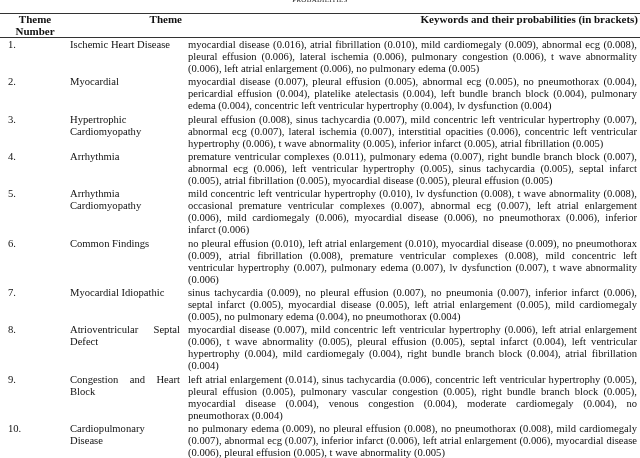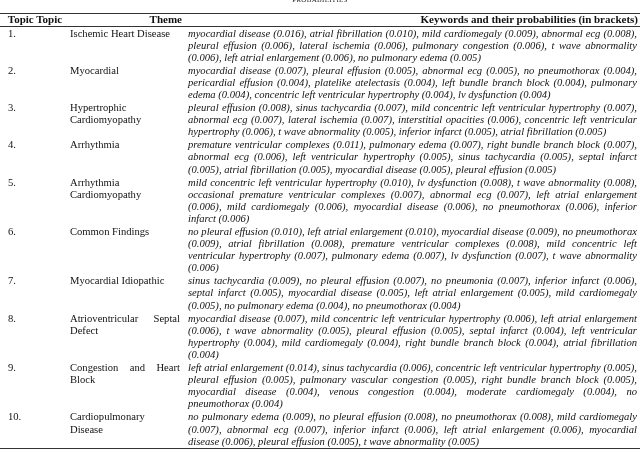--- a/index.html
+++ b/index.html
@@ -65,41 +65,40 @@
     td.theme {
       padding-left: 0px;
       padding-right: 4px;
       text-align: justify;
       margin-left: 39px;
     }
     td.kw {
       text-align: justify;
       padding-right: 3px;
       padding-left: 4px;
-      font-style: italic;
     }
     col.c1 { width: 70px; }
     col.c2 { width: 114px; }
     col.c3 { width: 456px; }
     tbody tr td { padding-top: 1px; padding-bottom: 0px; }
   </style>
 </head>
 <body>
 
 <div class="caption">PROBABILITIES</div>
 
 <table class="topics">
   <colgroup>
     <col class="c1">
       <col class="c2">
       <col class="c3">
   </colgroup>
   <thead>
     <tr>
-      <th class="col-num">Topic Topic</th>
+      <th class="col-num">Theme Number</th>
       <th class="col-theme">Theme</th>
       <th class="col-kw">Keywords and their probabilities (in brackets)</th>
     </tr>
   </thead>
   <tbody id="rows">
       <tr>
         <td class="num">1.</td>
         <td class="theme">Ischemic Heart Disease</td>
         <td class="kw">myocardial disease (0.016), atrial fibrillation (0.010), mild cardiomegaly (0.009), abnormal ecg (0.008), pleural effusion (0.006), lateral ischemia (0.006), pulmonary congestion (0.006), t wave abnormality (0.006), left atrial enlargement (0.006), no pulmonary edema (0.005)</td>
       </tr>

